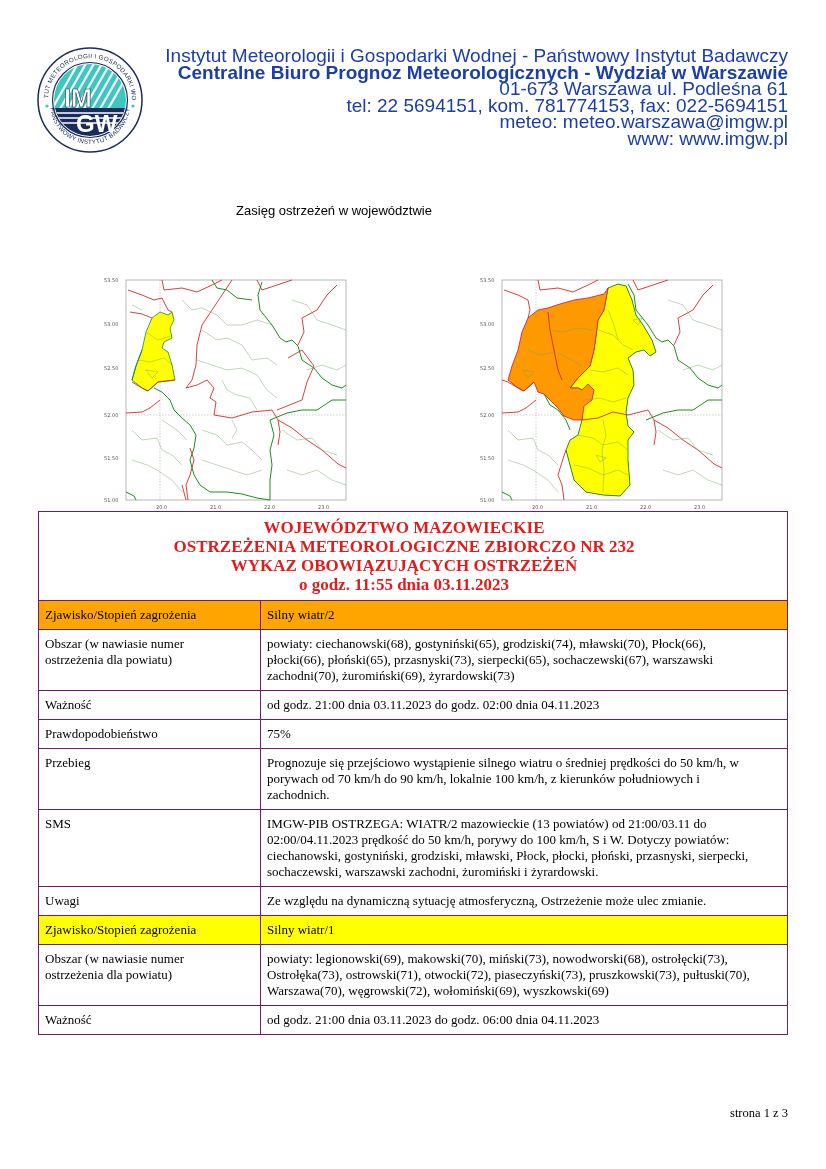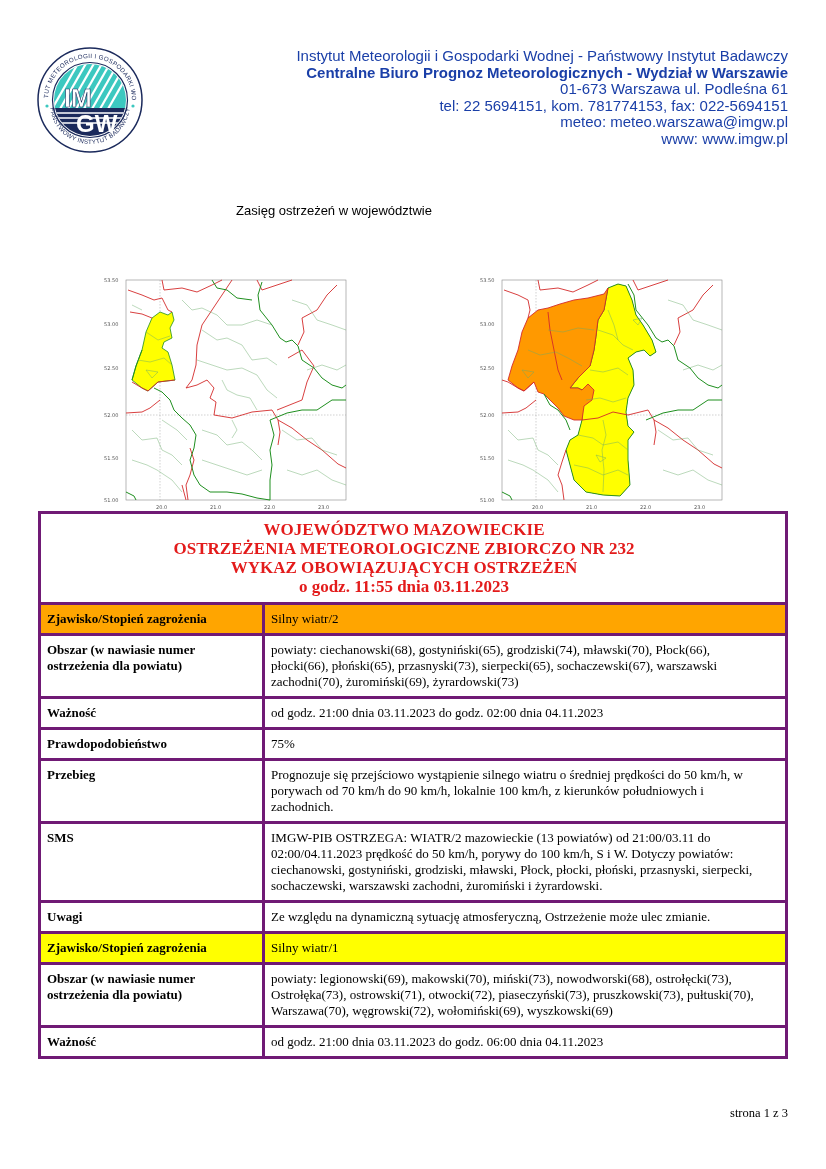--- a/index.html
+++ b/index.html
@@ -1,28 +1,28 @@
 <!DOCTYPE html>
 <html><head>
 <meta charset="utf-8">
 <style>
   html, body { margin:0; padding:0; background:#ffffff; }
   body { width:826px; height:1169px; position:relative; overflow:hidden; font-family:"Liberation Sans", sans-serif; color:#000; }
   .logo { position:absolute; left:36px; top:46px; width:108px; height:108px; }
-  .header { position:absolute; right:38px; top:48px; text-align:right; font-family:"Liberation Sans", sans-serif; font-size:15px; line-height:16.5px; color:#1a3fa8; }
+  .header { position:absolute; right:38px; top:48px; text-align:right; font-family:"Liberation Sans", sans-serif; font-size:19px; line-height:16.5px; color:#1a3fa8; }
   .header .bold { font-weight:bold; }
   .subtitle { position:absolute; left:0; width:668px; top:203px; text-align:center; font-size:13px; color:#000; }
   .map { position:absolute; top:270px; width:248px; height:245px; }
   .map-left { left:102px; }
   .map-right { left:478px; }
   .map svg { width:100%; height:100%; display:block; }
   table.warn { position:absolute; left:38px; top:511px; width:750px; border-collapse:collapse; font-family:"Liberation Serif", serif; font-size:13px; line-height:16px; }
-  table.warn td { border:3px solid #701a75; vertical-align:top; padding:6px 24px 6px 6px; }
+  table.warn td { border:1px solid #701a75; vertical-align:top; padding:6px 24px 6px 6px; }
   td.title { text-align:center; color:#e31b1b; font-weight:bold; font-size:17px; line-height:19px; padding:10px 6px 4px 6px; }
-  td.lbl { width:191px; font-weight:bold; }
+  td.lbl { width:191px; font-weight:normal; }
   tr.orange td { background:#ffa500; }
   tr.yellow td { background:#ffff00; }
   .footer { position:absolute; right:38px; top:1106px; font-size:12.5px; font-family:Liberation Serif, serif; }
   .axis-text { font-family:"DejaVu Sans", sans-serif; font-size:5px; fill:#555; }
 </style>
 </head>
 <body>
 
 <div class="logo">
   <svg viewBox="0 0 108 108" width="108" height="108">

